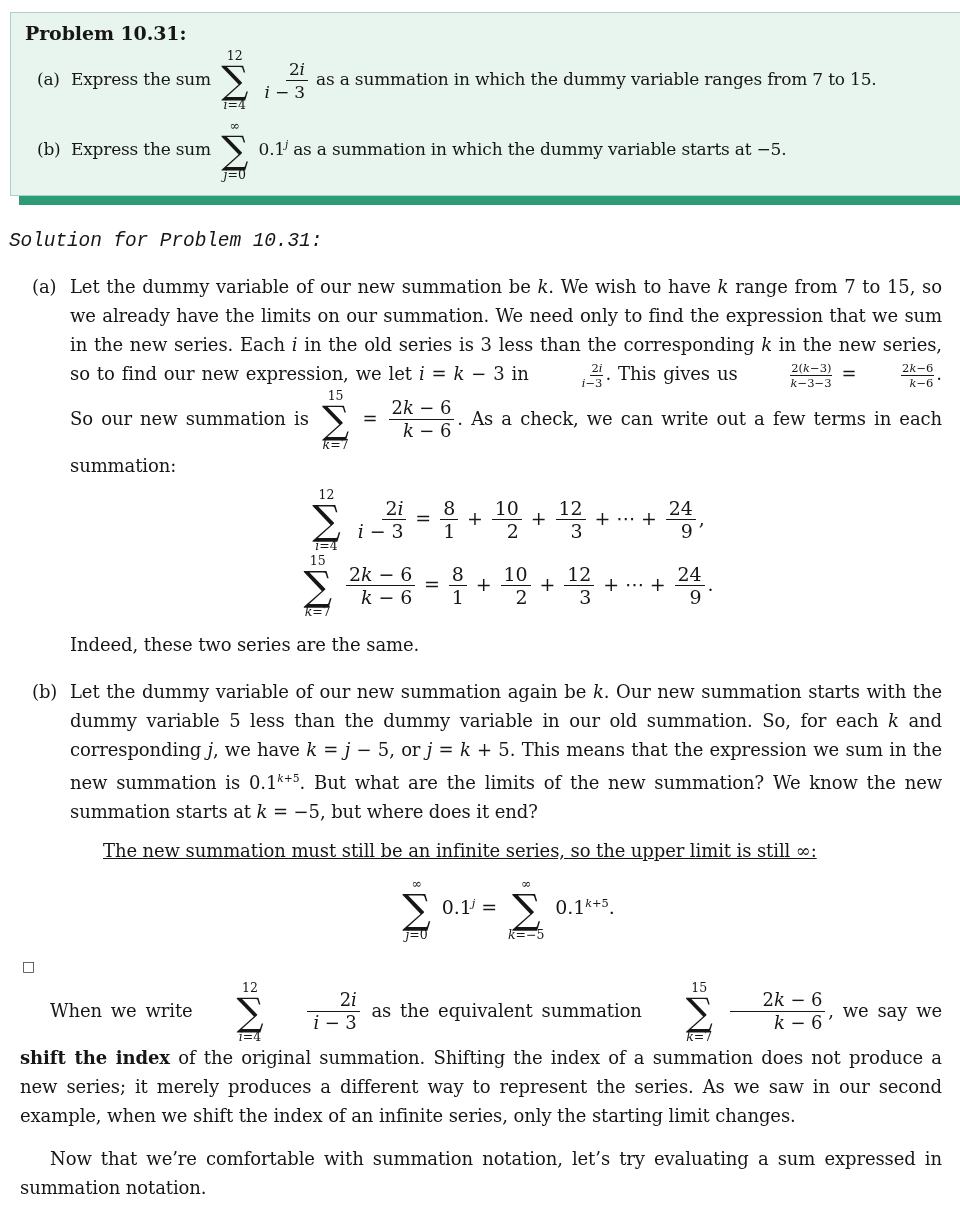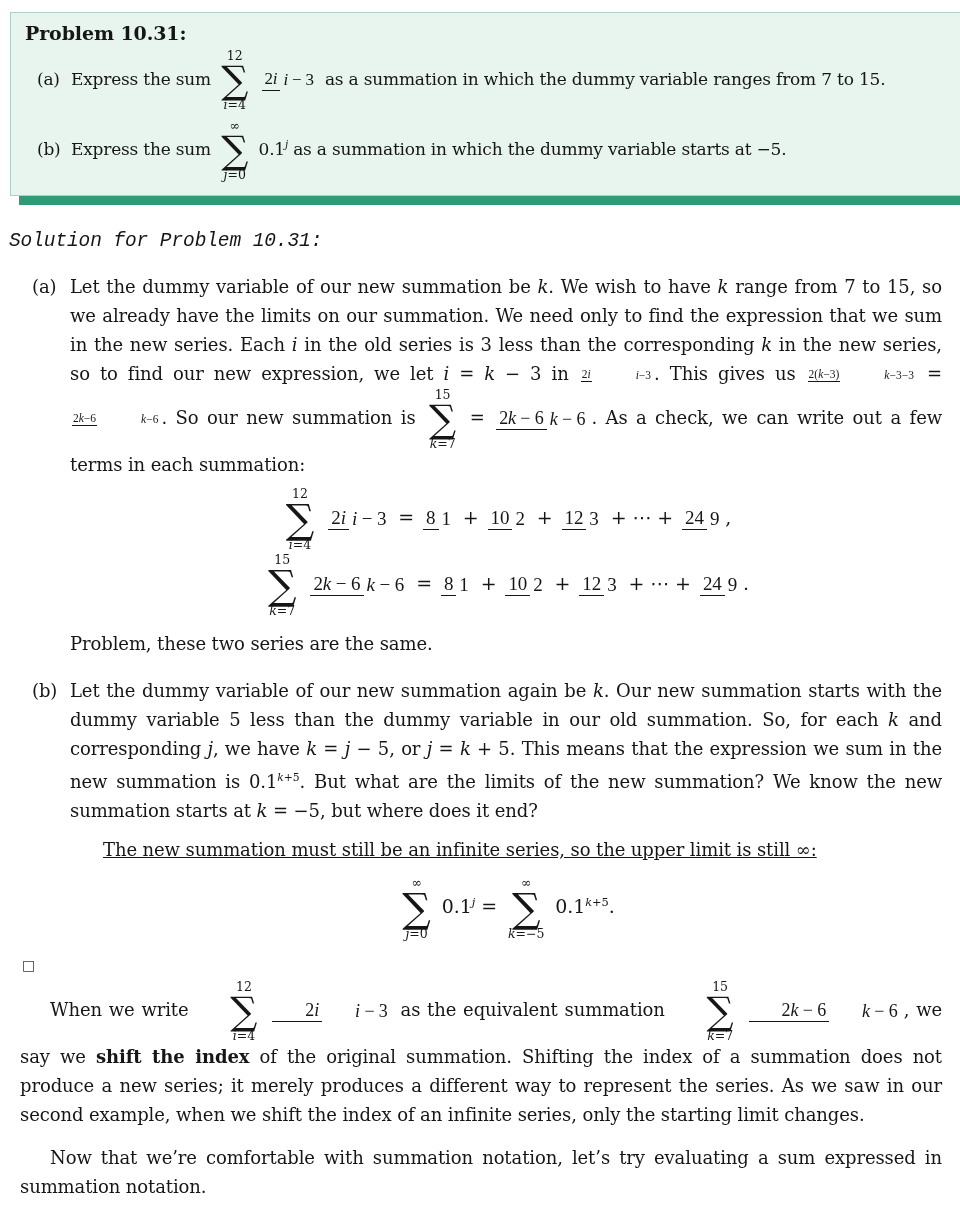--- a/index.html
+++ b/index.html
@@ -36,22 +36,22 @@
   .eq { text-align:center; font-size:19px; margin:8px 0 2px; }
   .eq + .eq { margin-top:2px; }
 
   
   .bigop { display:inline-flex; flex-direction:column; align-items:center;
            vertical-align:middle; margin:0 5px; line-height:normal; letter-spacing:0; }
   .bigop .lim { font-size:12.5px; line-height:13px; }
   .bigop .sigma { font-size:38px; line-height:36px; }
   .eq .bigop .sigma { font-size:40px; line-height:38px; }
 
-  .frac { display:inline-flex; flex-direction:row; align-items:flex-start;
-          vertical-align:middle; margin:0 3px; line-height:normal;font-family:Liberation Serif, serif; }
+  .frac { display:inline-flex; flex-direction:column; align-items:flex-end;
+          vertical-align:middle; margin:0 3px; line-height:normal; }
   .frac .fn { padding:0 3px 1px; border-bottom:1.4px solid #161616; line-height:20px; }
   .frac .fd { padding:1px 3px 0; line-height:20px; }
   .frac.sm { font-size:11.5px; margin:0 2px; letter-spacing:0; }
   .frac.sm .fn { line-height:12px; padding:0 1px 1px; border-bottom-width:1px; }
   .frac.sm .fd { line-height:12px; padding:1px 1px 0;margin-left:43px; }
 
   sup { font-size:0.6em; }
 
   .para-indent { text-indent:33px; margin-top:10px;text-decoration:underline; }
   .mt { margin-top:12px; }
@@ -143,21 +143,21 @@
           </span> + <span class="frac">
             <span class="fn">10</span>
             <span class="fd">2</span>
           </span> + <span class="frac">
             <span class="fn">12</span>
             <span class="fd">3</span>
           </span> + ⋯ + <span class="frac">
             <span class="fn">24</span>
             <span class="fd">9</span>
           </span>.</div>
-      <p class="mt">Problem, these two series are the same.</p>
+      <p class="mt">Indeed, these two series are the same.</p>
     </div>
   </div>
 
   <div class="sol-item">
     <span class="sol-label">(b)</span>
     <div class="sol-body">
       <p class="just">Let the dummy variable of our new summation again be <i>k</i>. Our new summation starts with the dummy variable 5 less than the dummy variable in our old summation. So, for each <i>k</i> and corresponding <i>j</i>, we have <i>k</i> = <i>j</i> − 5, or <i>j</i> = <i>k</i> + 5. This means that the expression we sum in the new summation is 0.1<sup><i>k</i>+5</sup>. But what are the limits of the new summation? We know the new summation starts at <i>k</i> = −5, but where does it end?</p>
       <p class="para-indent">The new summation must still be an infinite series, so the upper limit is still ∞:</p>
       <div class="eq mt"><span class="bigop">
             <span class="lim">∞</span>

